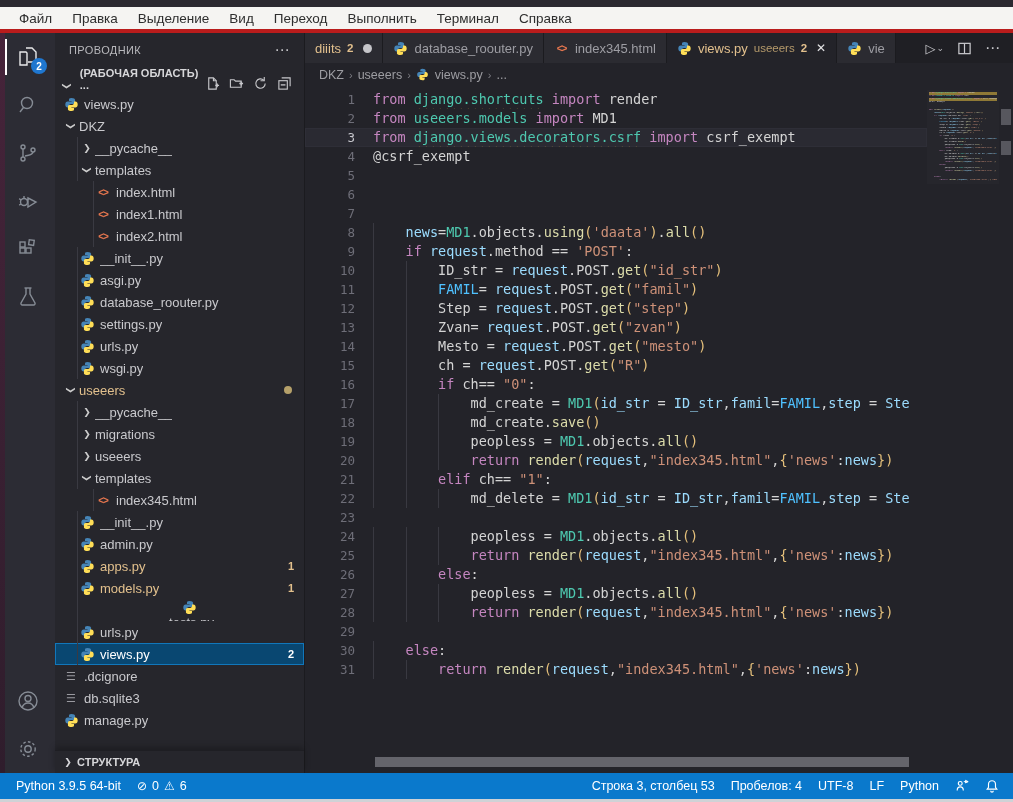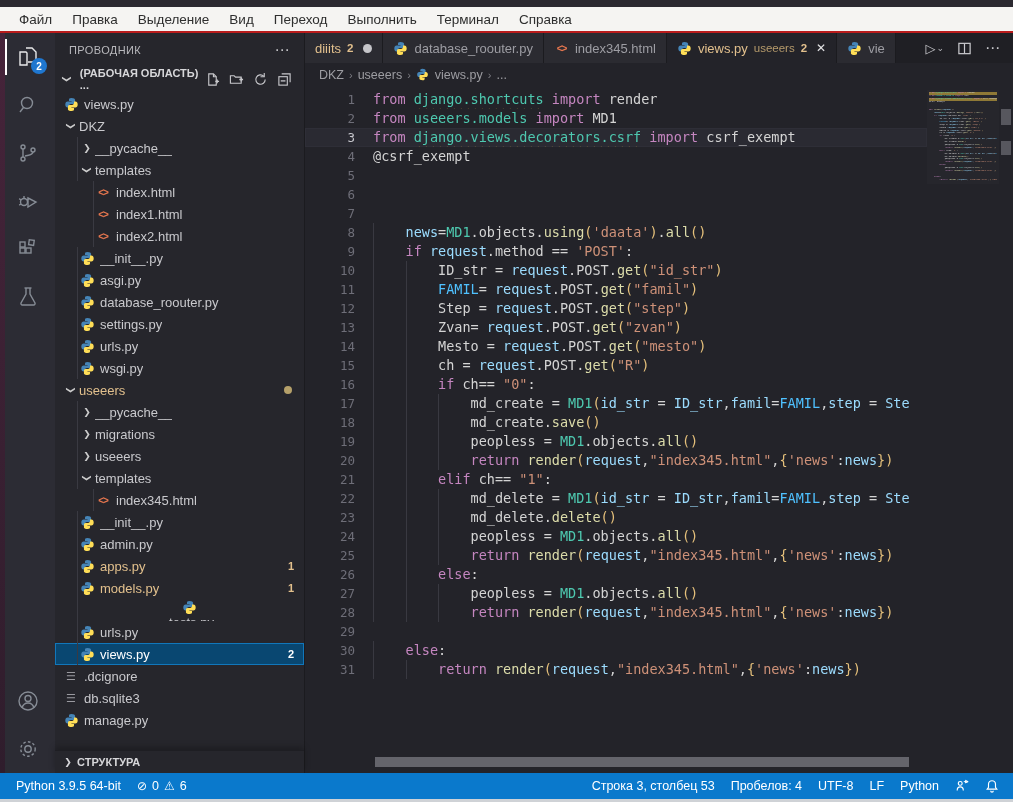--- a/index.html
+++ b/index.html
@@ -2,41 +2,41 @@
 <html><head>
 <meta charset="utf-8">
 <style>
   * { margin:0; padding:0; box-sizing:border-box; }
   html,body { width:1013px; height:802px; overflow:hidden; background:#1b1b20; }
   body { font-family:"Liberation Sans","DejaVu Sans",sans-serif; position:relative; }
   #app { position:absolute; inset:0; width:1013px; height:802px; background:#222228; }
 
   
   .top-strip { position:absolute; left:0; top:0; width:1013px; height:7px; background:#2b2930; }
-  .menubar { position:absolute; left:0; top:7px; width:1013px; height:26px; background:#f5f4f2; display:flex; align-items:center; padding-left:10px; gap:2px; border-bottom:2px solid #b91c1c; }
+  .menubar { position:absolute; left:0; top:7px; width:1013px; height:26px; background:#f5f4f2; display:flex; align-items:center; padding-left:10px; gap:2px; border-bottom:4px solid #b91c1c; }
   .menu-item { color:#2e2e2e; font-size:13.5px; padding:3px 9px; border-radius:3px; cursor:default; }
 
   
   .main { position:absolute; left:0; top:33px; width:1013px; height:740px; display:flex; }
 
   
   .activitybar { width:55px; background:#2c2c34; display:flex; flex-direction:column; position:relative; flex-shrink:0; }
   .activitybar::before { content:""; position:absolute; left:0; top:0; bottom:0; width:5px; background:linear-gradient(#46243a,#2f1d2c); }
   .ab-item { height:48px; display:flex; align-items:center; justify-content:center; position:relative; cursor:pointer; }
   .ab-item svg { width:24px; height:24px; stroke:#868c95; fill:none; stroke-width:1.4; }
   .ab-item.active svg { stroke:#e9e9ea; }
   .ab-item.active::after { content:""; position:absolute; left:5px; top:6px; bottom:6px; width:2px; background:#ffffff; }
   .ab-badge { position:absolute; right:8px; bottom:7px; min-width:16px; height:16px; border-radius:9px; background:#1f77d0; color:#fff; font-size:10px; font-weight:bold; display:flex; align-items:center; justify-content:center; padding:0 3px; }
   .ab-bottom { margin-top:auto; }
 
   
   .sidebar { width:250px; background:#26262c; display:flex; flex-direction:column; position:relative; flex-shrink:0; border-right:1px solid #1b1b1f; }
   .sb-title { height:34px; display:flex; align-items:center; padding:0 14px; color:#b9b9bd; font-size:11px; letter-spacing:.4px; }
   .sb-title .more { margin-left:auto; color:#c2c2c6; font-size:15px; cursor:pointer; }
-  .sb-section { height:24px; display:flex; align-items:center; padding:0 6px; color:#d7d7da; font-size:11px; font-weight:bold; gap:6px; }
+  .sb-section { height:24px; display:flex; align-items:flex-end; padding:0 6px; color:#d7d7da; font-size:11px; font-weight:bold; gap:6px; }
   .sb-section .chev { font-size:9px; transform:rotate(90deg); color:#cccccc; width:14px; text-align:center; }
   .sb-actions { margin-left:auto; display:flex; gap:9px; padding-right:6px; }
   .sb-actions svg { width:15px; height:15px; stroke:#c7c7cb; fill:none; stroke-width:1.2; cursor:pointer; }
   .tree { flex:1; overflow:hidden; padding-top:2px; }
   .trow { height:22px; display:flex; align-items:center; color:#c9c9cd; font-size:13px; position:relative; cursor:pointer; white-space:nowrap; }
   .trow.selected { background:#094771; color:#ffffff; outline:1px solid #1177bb; outline-offset:-1px; }
   .trow .chev { width:16px; text-align:center; font-size:9px; color:#cccccc; flex-shrink:0; }
   .trow .chev.exp { transform:rotate(90deg); }
   .trow .ficon { width:16px; height:16px; margin-right:5px; flex-shrink:0; display:flex; align-items:center; justify-content:center; }
   .trow.modified > .tlabel { color:#e2c08d; }
@@ -532,21 +532,21 @@
             <div class="cl"><span class="ln">13</span><span class="lc"><span class="g" style="left:calc(0ch)"></span><span class="g" style="left:calc(4ch)"></span><span class="tk-pl">        Zvan</span><span class="tk-op">= </span><span class="tk-var">request</span><span class="tk-pl">.POST.</span><span class="tk-fn">get</span><span class="tk-brk">(</span><span class="tk-str">"zvan"</span><span class="tk-brk">)</span></span></div>
             <div class="cl"><span class="ln">14</span><span class="lc"><span class="g" style="left:calc(0ch)"></span><span class="g" style="left:calc(4ch)"></span><span class="tk-pl">        Mesto </span><span class="tk-op">= </span><span class="tk-var">request</span><span class="tk-pl">.POST.</span><span class="tk-fn">get</span><span class="tk-brk">(</span><span class="tk-str">"mesto"</span><span class="tk-brk">)</span></span></div>
             <div class="cl"><span class="ln">15</span><span class="lc"><span class="g" style="left:calc(0ch)"></span><span class="g" style="left:calc(4ch)"></span><span class="tk-pl">        ch </span><span class="tk-op">= </span><span class="tk-var">request</span><span class="tk-pl">.POST.</span><span class="tk-fn">get</span><span class="tk-brk">(</span><span class="tk-str">"R"</span><span class="tk-brk">)</span></span></div>
             <div class="cl"><span class="ln">16</span><span class="lc"><span class="g" style="left:calc(0ch)"></span><span class="g" style="left:calc(4ch)"></span><span class="tk-pl">        </span><span class="tk-kw">if </span><span class="tk-pl">ch</span><span class="tk-op">== </span><span class="tk-str">"0"</span><span class="tk-pl">:</span></span></div>
             <div class="cl"><span class="ln">17</span><span class="lc"><span class="g" style="left:calc(0ch)"></span><span class="g" style="left:calc(4ch)"></span><span class="g" style="left:calc(8ch)"></span><span class="tk-pl">            md_create </span><span class="tk-op">= </span><span class="tk-ns">MD1</span><span class="tk-brk">(</span><span class="tk-var">id_str</span><span class="tk-op"> = </span><span class="tk-var">ID_str</span><span class="tk-pl">,</span><span class="tk-var">famil</span><span class="tk-op">=</span><span class="tk-const">FAMIL</span><span class="tk-pl">,</span><span class="tk-var">step</span><span class="tk-op"> = </span><span class="tk-var">Ste</span></span></div>
             <div class="cl"><span class="ln">18</span><span class="lc"><span class="g" style="left:calc(0ch)"></span><span class="g" style="left:calc(4ch)"></span><span class="g" style="left:calc(8ch)"></span><span class="tk-pl">            md_create.</span><span class="tk-fn">save</span><span class="tk-brk">()</span></span></div>
             <div class="cl"><span class="ln">19</span><span class="lc"><span class="g" style="left:calc(0ch)"></span><span class="g" style="left:calc(4ch)"></span><span class="g" style="left:calc(8ch)"></span><span class="tk-pl">            peopless </span><span class="tk-op">= </span><span class="tk-ns">MD1</span><span class="tk-pl">.objects.</span><span class="tk-fn">all</span><span class="tk-brk">()</span></span></div>
             <div class="cl"><span class="ln">20</span><span class="lc"><span class="g" style="left:calc(0ch)"></span><span class="g" style="left:calc(4ch)"></span><span class="g" style="left:calc(8ch)"></span><span class="tk-pl">            </span><span class="tk-kw">return </span><span class="tk-fn">render</span><span class="tk-brk">(</span><span class="tk-var">request</span><span class="tk-pl">,</span><span class="tk-str">"index345.html"</span><span class="tk-pl">,</span><span class="tk-brk">{</span><span class="tk-str">'news'</span><span class="tk-pl">:</span><span class="tk-var">news</span><span class="tk-brk">})</span></span></div>
             <div class="cl"><span class="ln">21</span><span class="lc"><span class="g" style="left:calc(0ch)"></span><span class="g" style="left:calc(4ch)"></span><span class="tk-pl">        </span><span class="tk-kw">elif </span><span class="tk-pl">ch</span><span class="tk-op">== </span><span class="tk-str">"1"</span><span class="tk-pl">:</span></span></div>
             <div class="cl"><span class="ln">22</span><span class="lc"><span class="g" style="left:calc(0ch)"></span><span class="g" style="left:calc(4ch)"></span><span class="g" style="left:calc(8ch)"></span><span class="tk-pl">            md_delete </span><span class="tk-op">= </span><span class="tk-ns">MD1</span><span class="tk-brk">(</span><span class="tk-var">id_str</span><span class="tk-op"> = </span><span class="tk-var">ID_str</span><span class="tk-pl">,</span><span class="tk-var">famil</span><span class="tk-op">=</span><span class="tk-const">FAMIL</span><span class="tk-pl">,</span><span class="tk-var">step</span><span class="tk-op"> = </span><span class="tk-var">Ste</span></span></div>
-            <div class="cl"><span class="ln">23</span><span class="lc"><span class="g" style="left:calc(0ch)"></span><span class="g" style="left:calc(4ch)"></span><span class="g" style="left:calc(8ch)"></span><span class="tk-pl">            md_delete.</span><span class="tk-fn">delete</span><span class="tk-brk">()</span></span></div>
+            <div class="cl"><span class="ln">23</span></div>
             <div class="cl"><span class="ln">24</span><span class="lc"><span class="g" style="left:calc(0ch)"></span><span class="g" style="left:calc(4ch)"></span><span class="g" style="left:calc(8ch)"></span><span class="tk-pl">            peopless </span><span class="tk-op">= </span><span class="tk-ns">MD1</span><span class="tk-pl">.objects.</span><span class="tk-fn">all</span><span class="tk-brk">()</span></span></div>
             <div class="cl"><span class="ln">25</span><span class="lc"><span class="g" style="left:calc(0ch)"></span><span class="g" style="left:calc(4ch)"></span><span class="g" style="left:calc(8ch)"></span><span class="tk-pl">            </span><span class="tk-kw">return </span><span class="tk-fn">render</span><span class="tk-brk">(</span><span class="tk-var">request</span><span class="tk-pl">,</span><span class="tk-str">"index345.html"</span><span class="tk-pl">,</span><span class="tk-brk">{</span><span class="tk-str">'news'</span><span class="tk-pl">:</span><span class="tk-var">news</span><span class="tk-brk">})</span></span></div>
             <div class="cl"><span class="ln">26</span><span class="lc"><span class="g" style="left:calc(0ch)"></span><span class="g" style="left:calc(4ch)"></span><span class="tk-pl">        </span><span class="tk-kw">else</span><span class="tk-pl">:</span></span></div>
             <div class="cl"><span class="ln">27</span><span class="lc"><span class="g" style="left:calc(0ch)"></span><span class="g" style="left:calc(4ch)"></span><span class="g" style="left:calc(8ch)"></span><span class="tk-pl">            peopless </span><span class="tk-op">= </span><span class="tk-ns">MD1</span><span class="tk-pl">.objects.</span><span class="tk-fn">all</span><span class="tk-brk">()</span></span></div>
             <div class="cl"><span class="ln">28</span><span class="lc"><span class="g" style="left:calc(0ch)"></span><span class="g" style="left:calc(4ch)"></span><span class="g" style="left:calc(8ch)"></span><span class="tk-pl">            </span><span class="tk-kw">return </span><span class="tk-fn">render</span><span class="tk-brk">(</span><span class="tk-var">request</span><span class="tk-pl">,</span><span class="tk-str">"index345.html"</span><span class="tk-pl">,</span><span class="tk-brk">{</span><span class="tk-str">'news'</span><span class="tk-pl">:</span><span class="tk-var">news</span><span class="tk-brk">})</span></span></div>
             <div class="cl"><span class="ln">29</span><span class="lc"></span></div>
             <div class="cl"><span class="ln">30</span><span class="lc"><span class="g" style="left:calc(0ch)"></span><span class="tk-pl">    </span><span class="tk-kw">else</span><span class="tk-pl">:</span></span></div>
             <div class="cl"><span class="ln">31</span><span class="lc"><span class="g" style="left:calc(0ch)"></span><span class="g" style="left:calc(4ch)"></span><span class="tk-pl">        </span><span class="tk-kw">return </span><span class="tk-fn">render</span><span class="tk-brk">(</span><span class="tk-var">request</span><span class="tk-pl">,</span><span class="tk-str">"index345.html"</span><span class="tk-pl">,</span><span class="tk-brk">{</span><span class="tk-str">'news'</span><span class="tk-pl">:</span><span class="tk-var">news</span><span class="tk-brk">})</span></span></div>
           </div>
         <div class="minimap" id="minimap">

